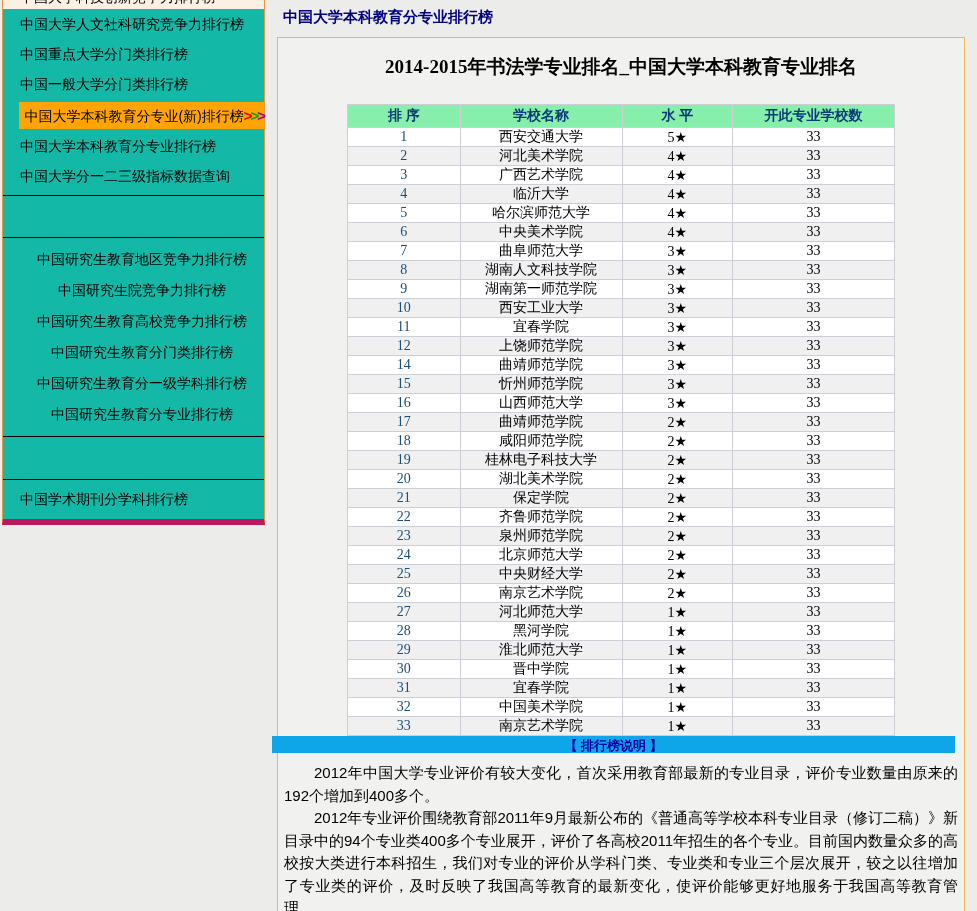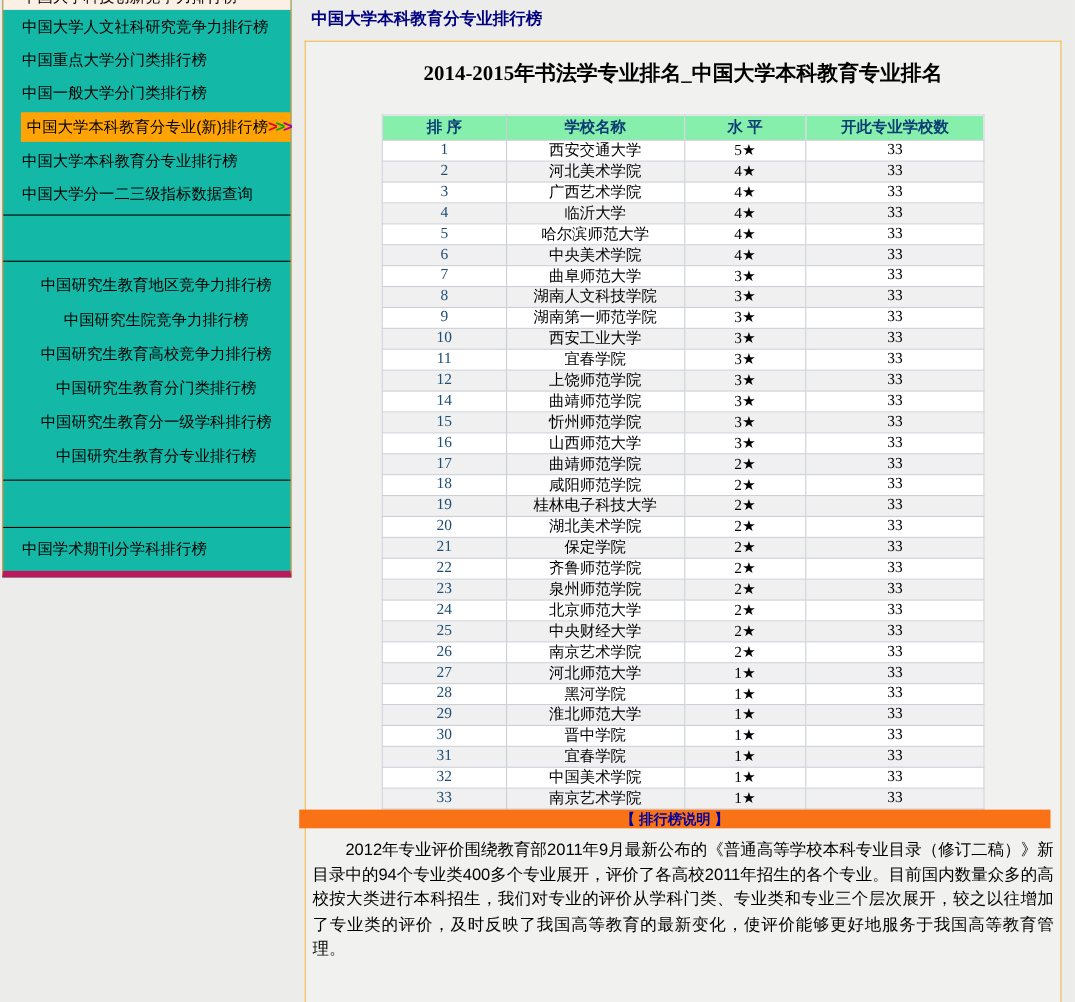--- a/index.html
+++ b/index.html
@@ -67,21 +67,21 @@
     font-family:"Liberation Sans","DejaVu Sans",sans-serif;
   }
   table.rank td{height:18px;}
   table.rank tbody tr:nth-child(even){background:#f0f0f1;}
   td.rank-no{color:#1c4d75;}
   td.school{text-align:left;padding-left:4px;color:#000000;}
   .col-rank{width:113px}.col-school{width:162px}.col-level{width:111px}.col-count{width:162px}
   
   .graybar{
     position:relative;margin-left:-6px;width:683px;height:17px;margin-top:0;
-    background:#f97316;text-align:center;line-height:17px;
+    background:#0ea5e9;text-align:center;line-height:17px;
   }
   .graybar span{color:#0000a0;font-weight:bold;font-size:13px;}
   .explain{
     padding:9px 6px 0 6px;
     font-size:15px;line-height:22.5px;color:#000;
     font-family:"Liberation Sans","DejaVu Sans",sans-serif;
   }
   .explain p{margin:0;text-indent:2em;text-align:justify;}
 </style>
 </head>
@@ -325,16 +325,17 @@
             <td class="school">南京艺术学院</td>
             <td class="level">1★</td>
             <td class="count">33</td>
           </tr>
         </tbody>
     </table>
     <div class="graybar">
       <span>【  排行榜说明  】</span>
     </div>
     <div class="explain">
+      <p>2012年中国大学专业评价有较大变化，首次采用教育部最新的专业目录，评价专业数量由原来的192个增加到400多个。</p>
       <p>2012年专业评价围绕教育部2011年9月最新公布的《普通高等学校本科专业目录（修订二稿）》新目录中的94个专业类400多个专业展开，评价了各高校2011年招生的各个专业。目前国内数量众多的高校按大类进行本科招生，我们对专业的评价从学科门类、专业类和专业三个层次展开，较之以往增加了专业类的评价，及时反映了我国高等教育的最新变化，使评价能够更好地服务于我国高等教育管理。</p>
     </div>
   </section>
 </main>
 
 </body></html>

